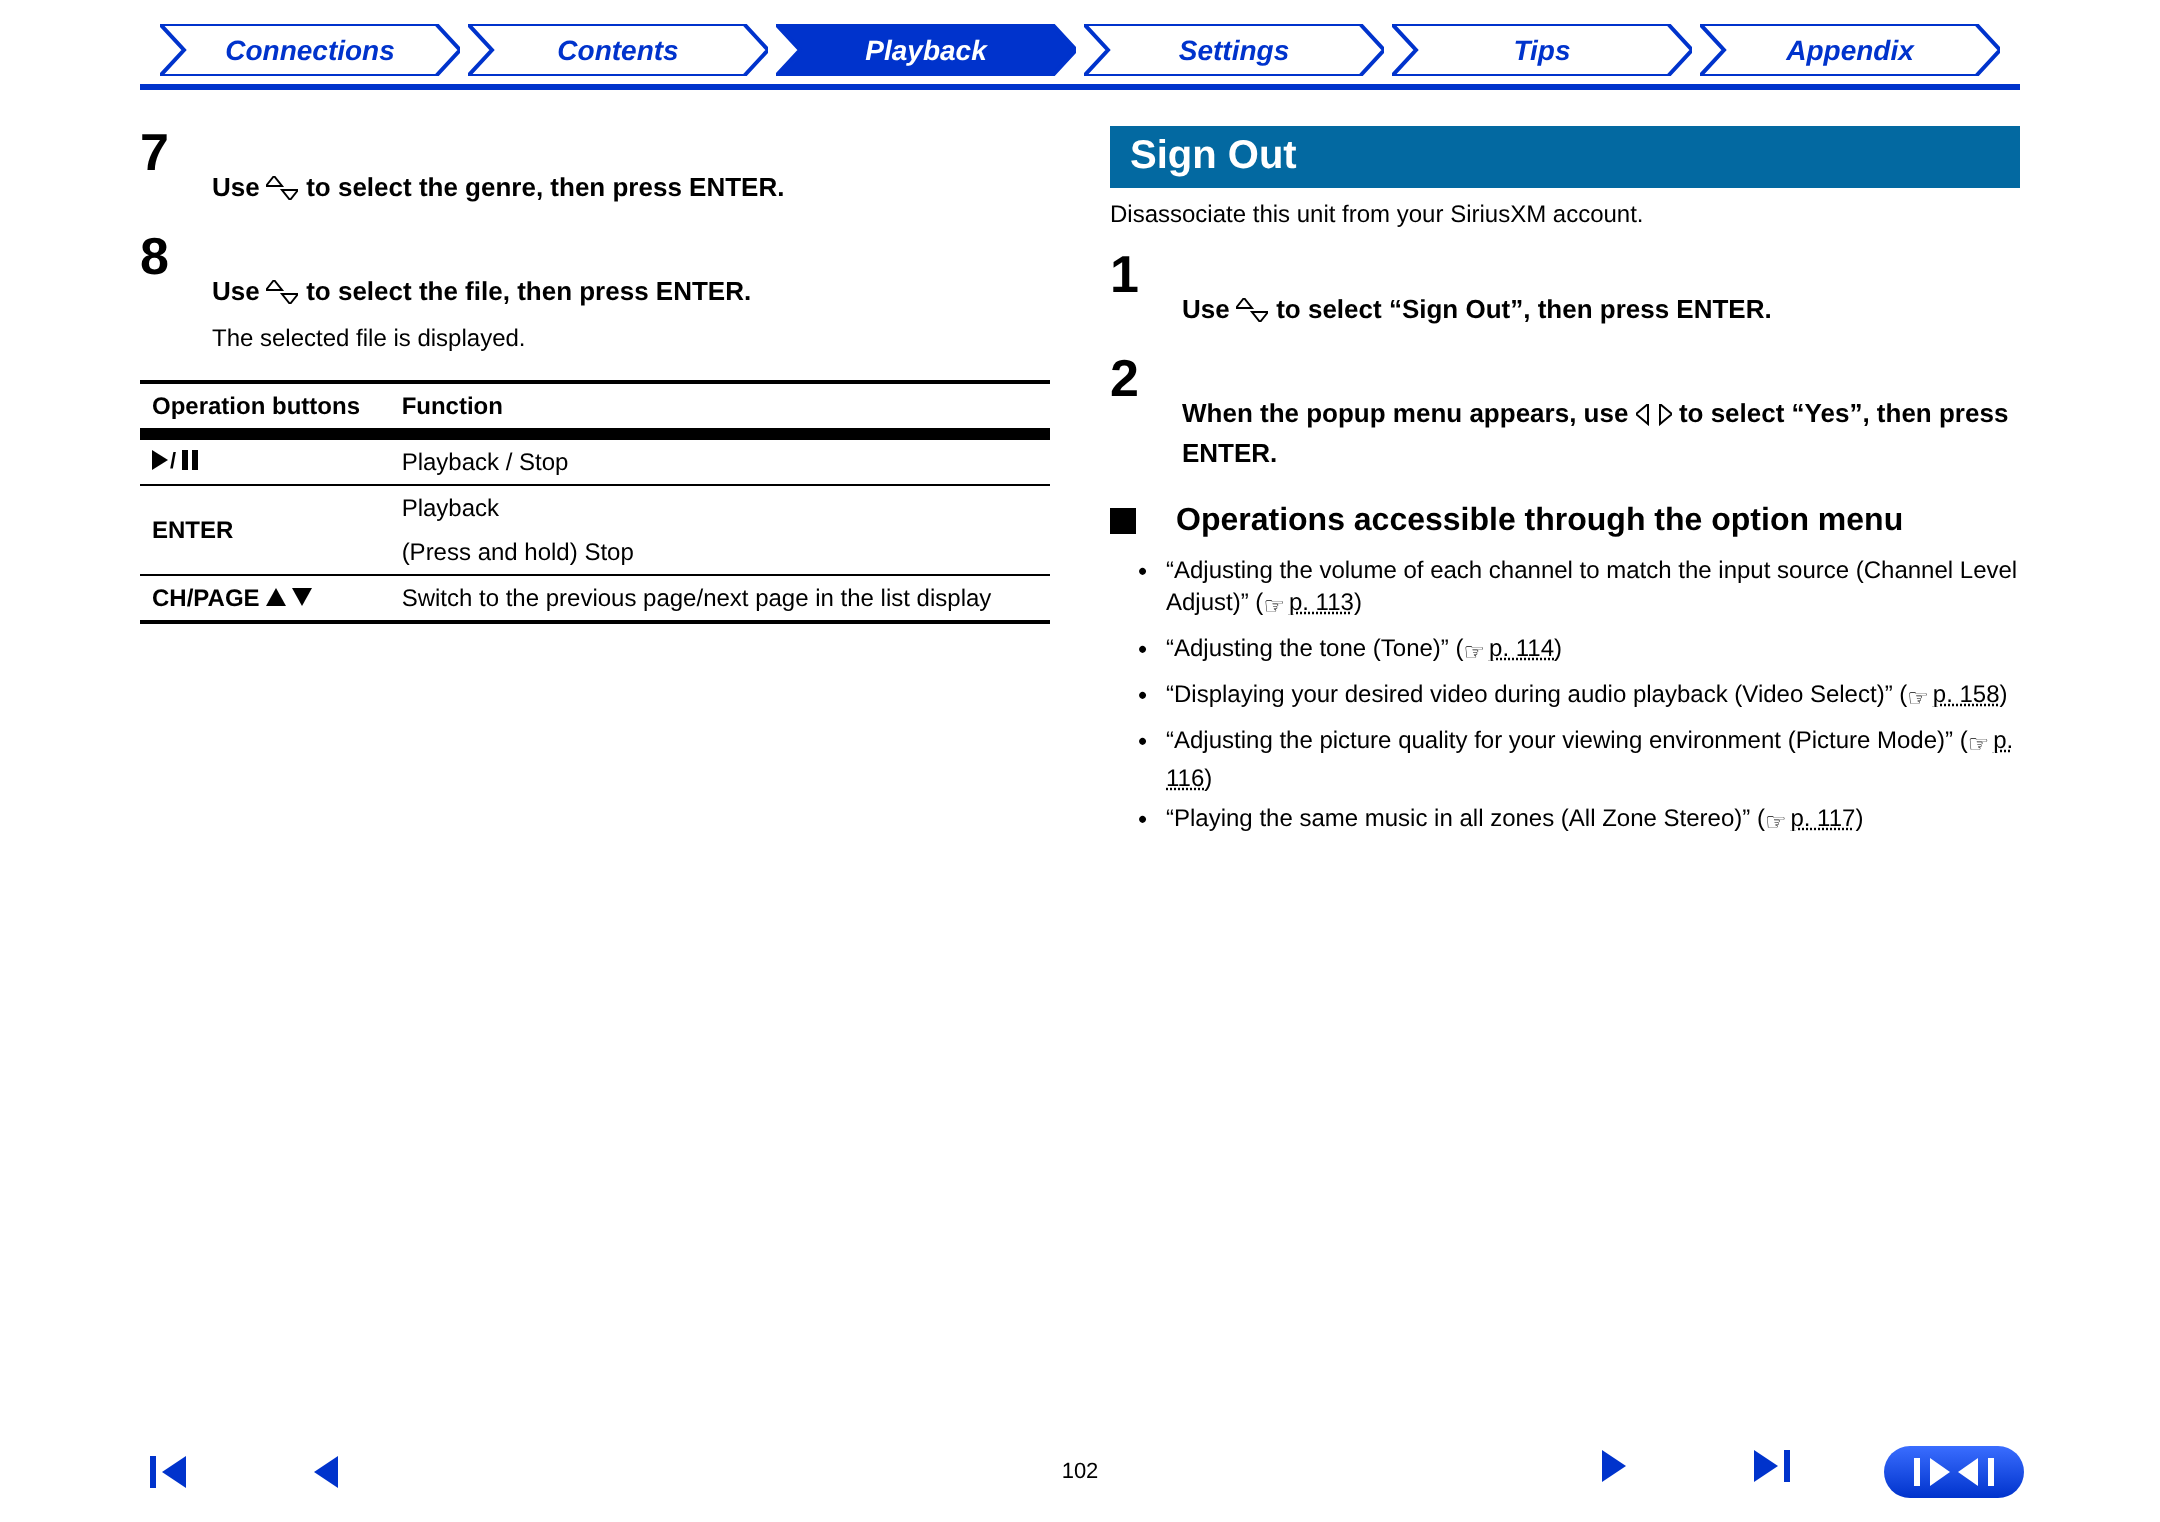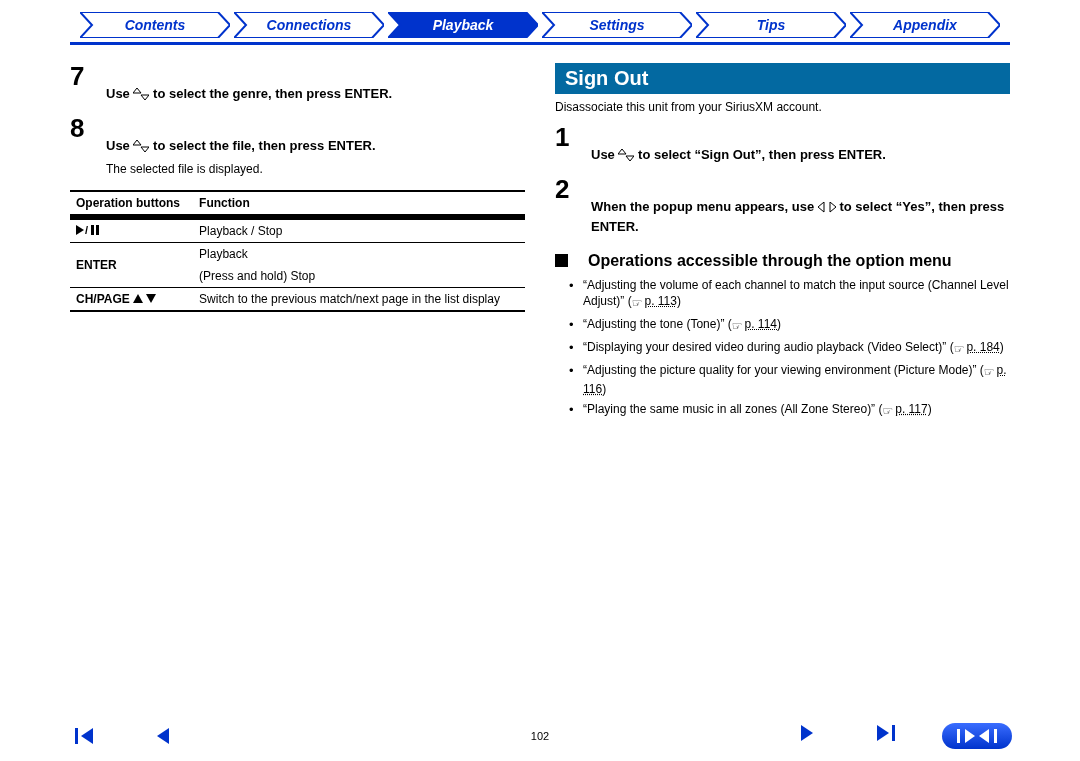--- a/index.html
+++ b/index.html
@@ -199,27 +199,27 @@
   }
 </style>
 </head>
 <body>
 
 <div class="tabs">
   <div class="tab">
     <svg class="tab-shape" viewBox="0 0 150 26" preserveAspectRatio="none">
         <polygon points="0,0 138,0 150,13 138,26 0,26 12,13"></polygon>
       </svg>
+    <span class="tab-label">Connections</span>
+  </div>
+  <div class="tab">
+    <svg class="tab-shape" viewBox="0 0 150 26" preserveAspectRatio="none">
+        <polygon points="0,0 138,0 150,13 138,26 0,26 12,13"></polygon>
+      </svg>
     <span class="tab-label">Contents</span>
-  </div>
-  <div class="tab">
-    <svg class="tab-shape" viewBox="0 0 150 26" preserveAspectRatio="none">
-        <polygon points="0,0 138,0 150,13 138,26 0,26 12,13"></polygon>
-      </svg>
-    <span class="tab-label">Connections</span>
   </div>
   <div class="tab active">
     <svg class="tab-shape" viewBox="0 0 150 26" preserveAspectRatio="none">
         <polygon points="0,0 138,0 150,13 138,26 0,26 12,13"></polygon>
       </svg>
     <span class="tab-label">Playback</span>
   </div>
   <div class="tab">
     <svg class="tab-shape" viewBox="0 0 150 26" preserveAspectRatio="none">
         <polygon points="0,0 138,0 150,13 138,26 0,26 12,13"></polygon>
@@ -303,21 +303,21 @@
         <tr>
           <td class="btn-cell">
             <span>CH/PAGE </span>
             <span><svg width="10" height="9">
                   <polygon points="5,0 10,9 0,9" fill="#000"></polygon>
                 </svg></span>
             <span><svg width="10" height="9">
                   <polygon points="0,0 10,0 5,9" fill="#000"></polygon>
                 </svg></span>
           </td>
-          <td>Switch to the previous match/next page in the list display</td>
+          <td>Switch to the previous page/next page in the list display</td>
         </tr>
       </tbody>
     </table>
   </div>
 
   <div class="col">
     <div class="sec-title">Sign Out</div>
     <div class="sec-desc">Disassociate this unit from your SiriusXM account.</div>
 
     <div class="step">
@@ -354,21 +354,21 @@
     </div>
 
     <ul class="opts">
       <li>
         <span>“Adjusting the volume of each channel to match the input source (Channel Level Adjust)” (</span><span class="hand">☞</span><span class="plink">p. 113</span><span>)</span>
       </li>
       <li>
         <span>“Adjusting the tone (Tone)” (</span><span class="hand">☞</span><span class="plink">p. 114</span><span>)</span>
       </li>
       <li>
-        <span>“Displaying your desired video during audio playback (Video Select)” (</span><span class="hand">☞</span><span class="plink">p. 184</span><span>)</span>
+        <span>“Displaying your desired video during audio playback (Video Select)” (</span><span class="hand">☞</span><span class="plink">p. 158</span><span>)</span>
       </li>
       <li>
         <span>“Adjusting the picture quality for your viewing environment (Picture Mode)” (</span><span class="hand">☞</span><span class="plink">p. 116</span><span>)</span>
       </li>
       <li>
         <span>“Playing the same music in all zones (All Zone Stereo)” (</span><span class="hand">☞</span><span class="plink">p. 117</span><span>)</span>
       </li>
     </ul>
   </div>
 </div>

